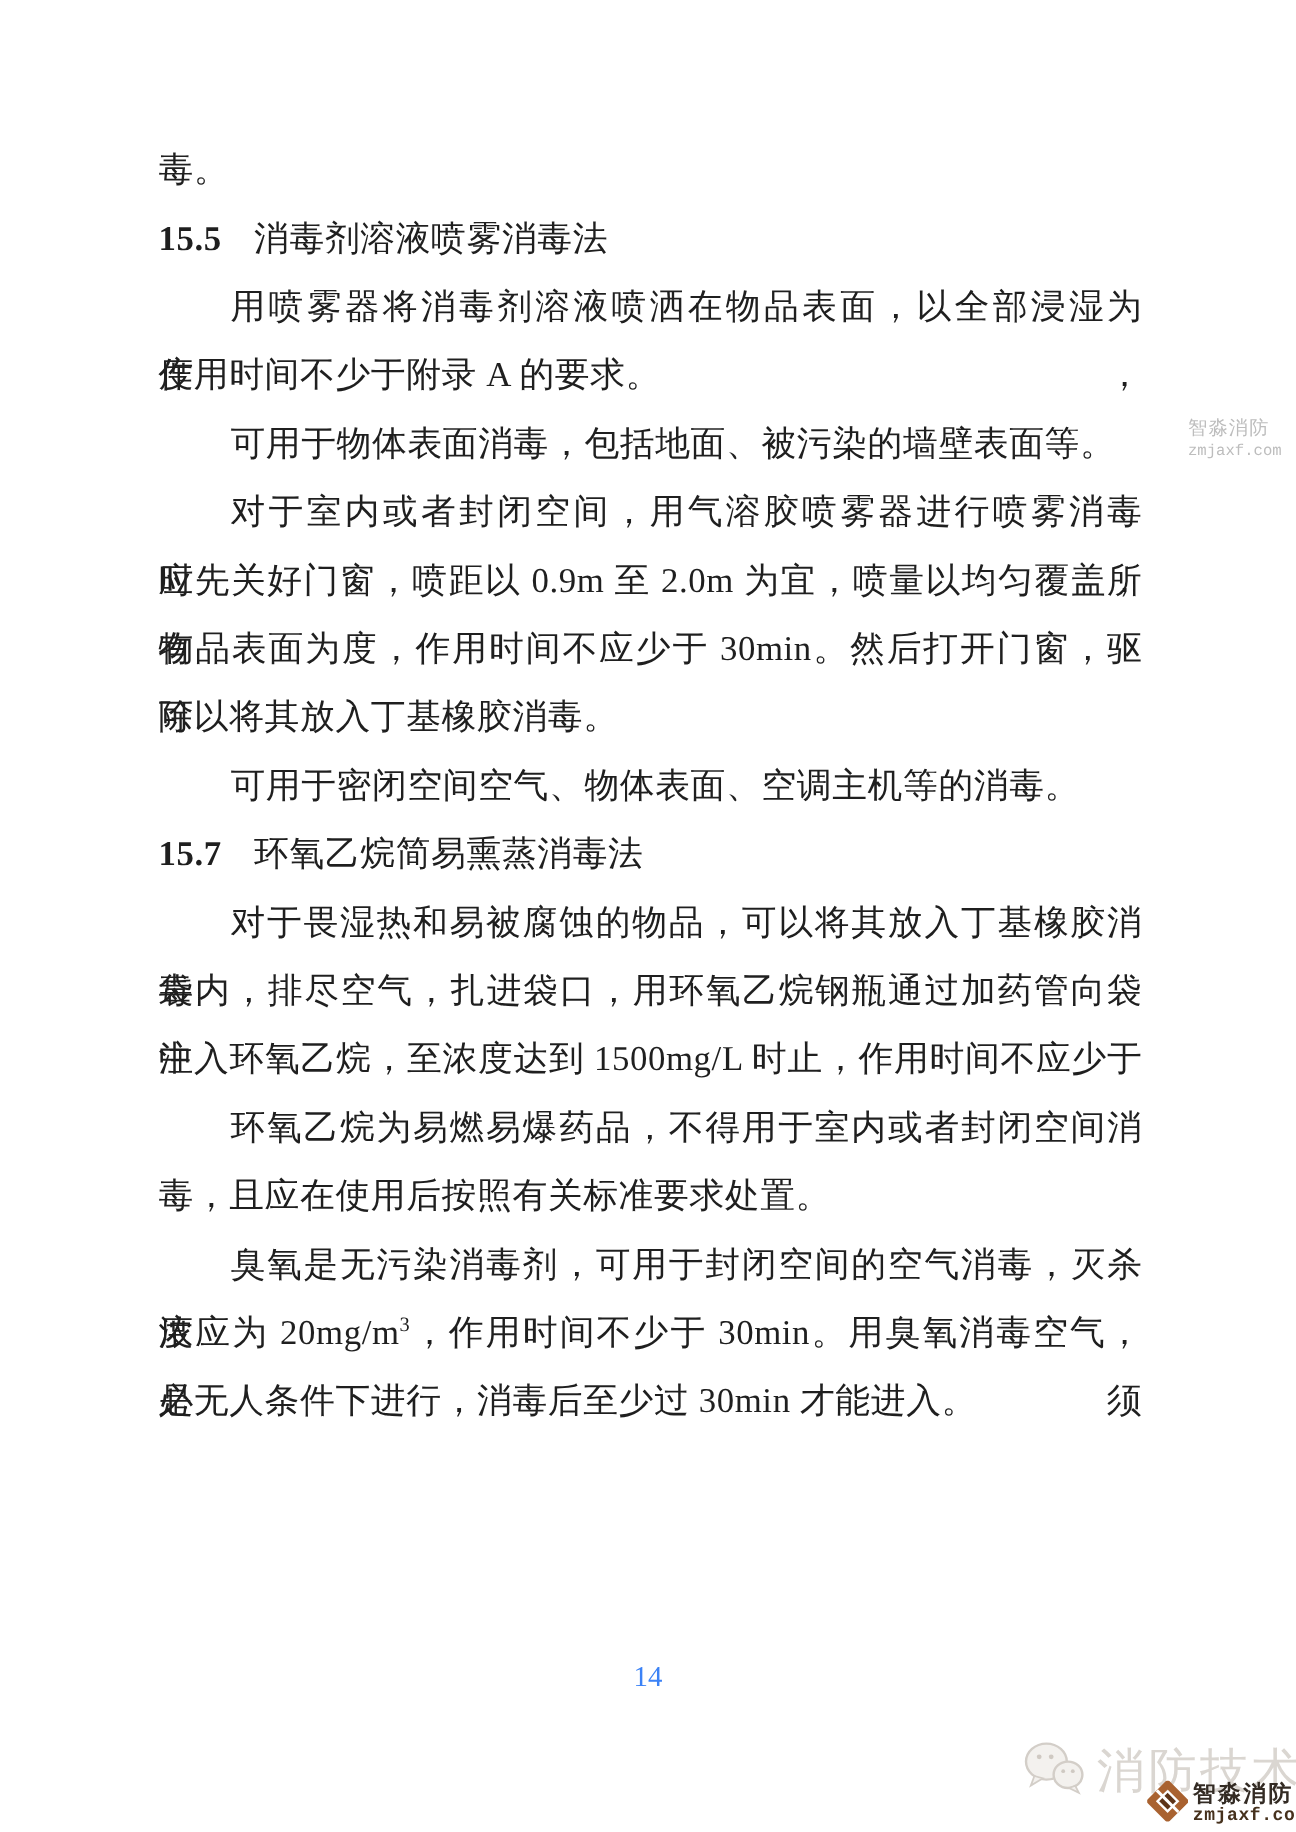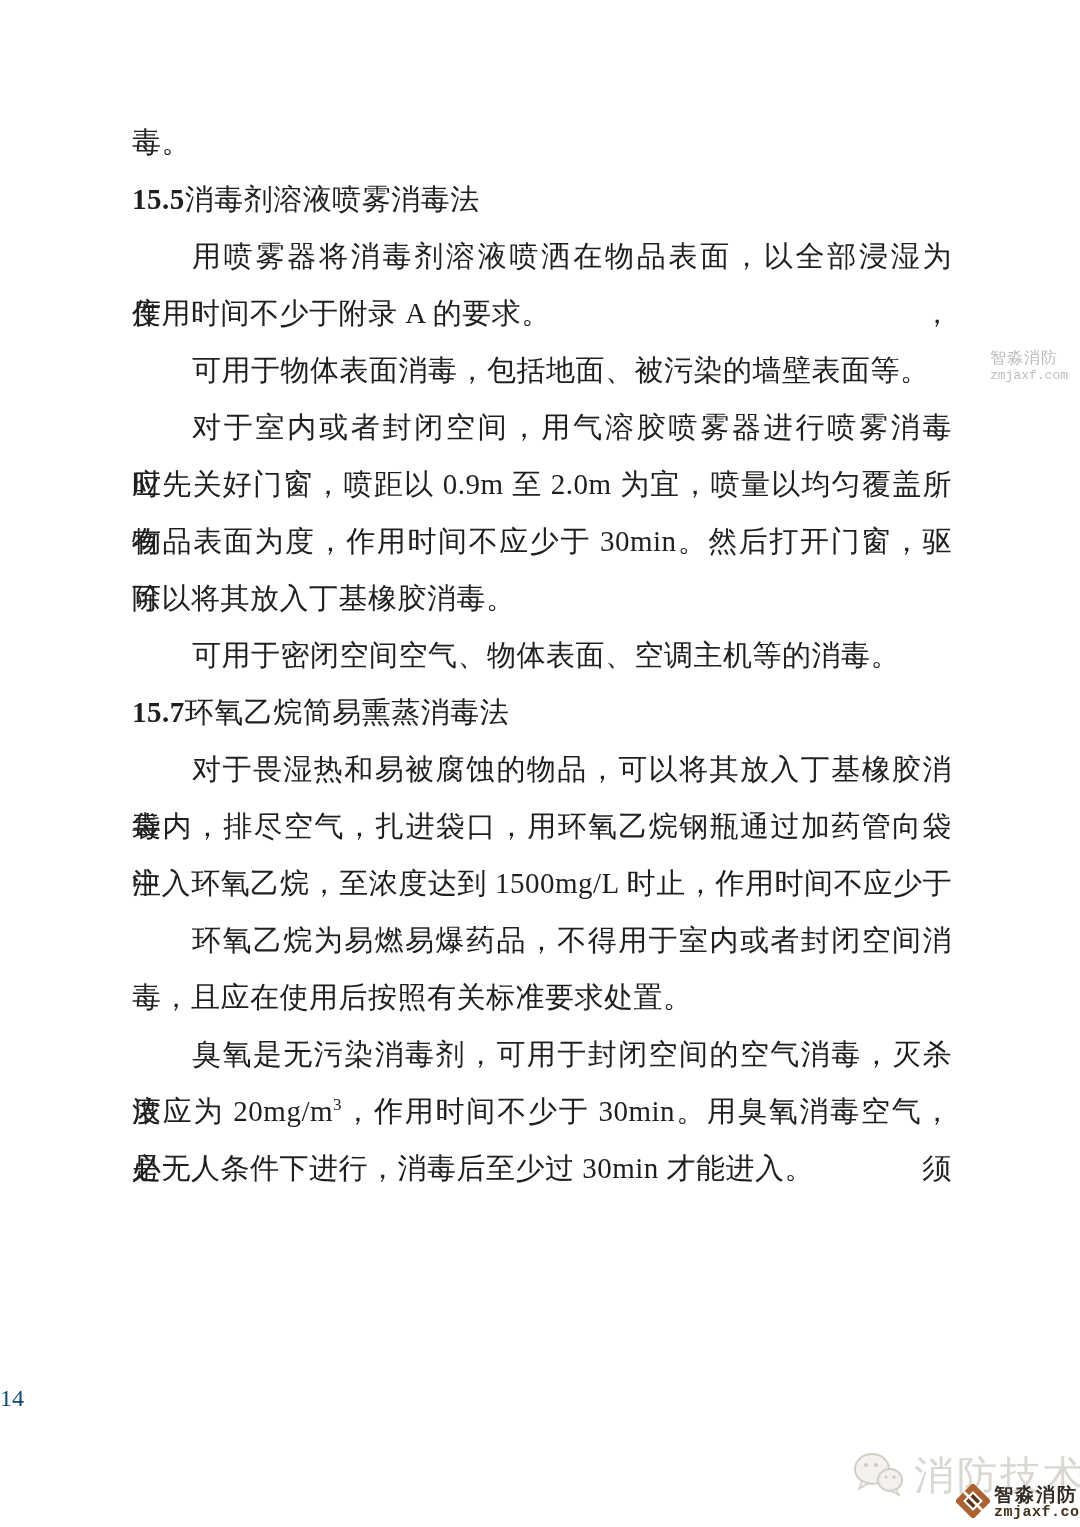--- a/index.html
+++ b/index.html
@@ -24,31 +24,32 @@
     white-space:nowrap;
     text-align:left;
   }
   .line.fill{
     white-space:normal;
     text-align:justify;
     text-align-last:justify;
   }
   .line.ind{ text-indent:60px; }
   .line.heading .num{ display:inline-block;font-weight:bold; }
-  .line.heading .title{ }
+  .line.heading .title{ margin-left:27px; }
   .sup{
     font-size:17px;
     vertical-align:super;
     line-height:0;
   }
   .page-number{
     position:absolute;
     left:0;right:0;top:1385px;
+    text-align:center;
     font-size:24px;
-    color:#0c4a6e;
+    color:#3b82f6;
   }
   
   .side-watermark{
     position:absolute;
     left:990px;top:348px;
     color:#bdbdbd;
     line-height:1.25;
   }
   .side-watermark .cn{ font-size:16px; letter-spacing:1px; }
   .side-watermark .url{ font-size:13px; font-family:"Liberation Mono","DejaVu Sans Mono",monospace; }

